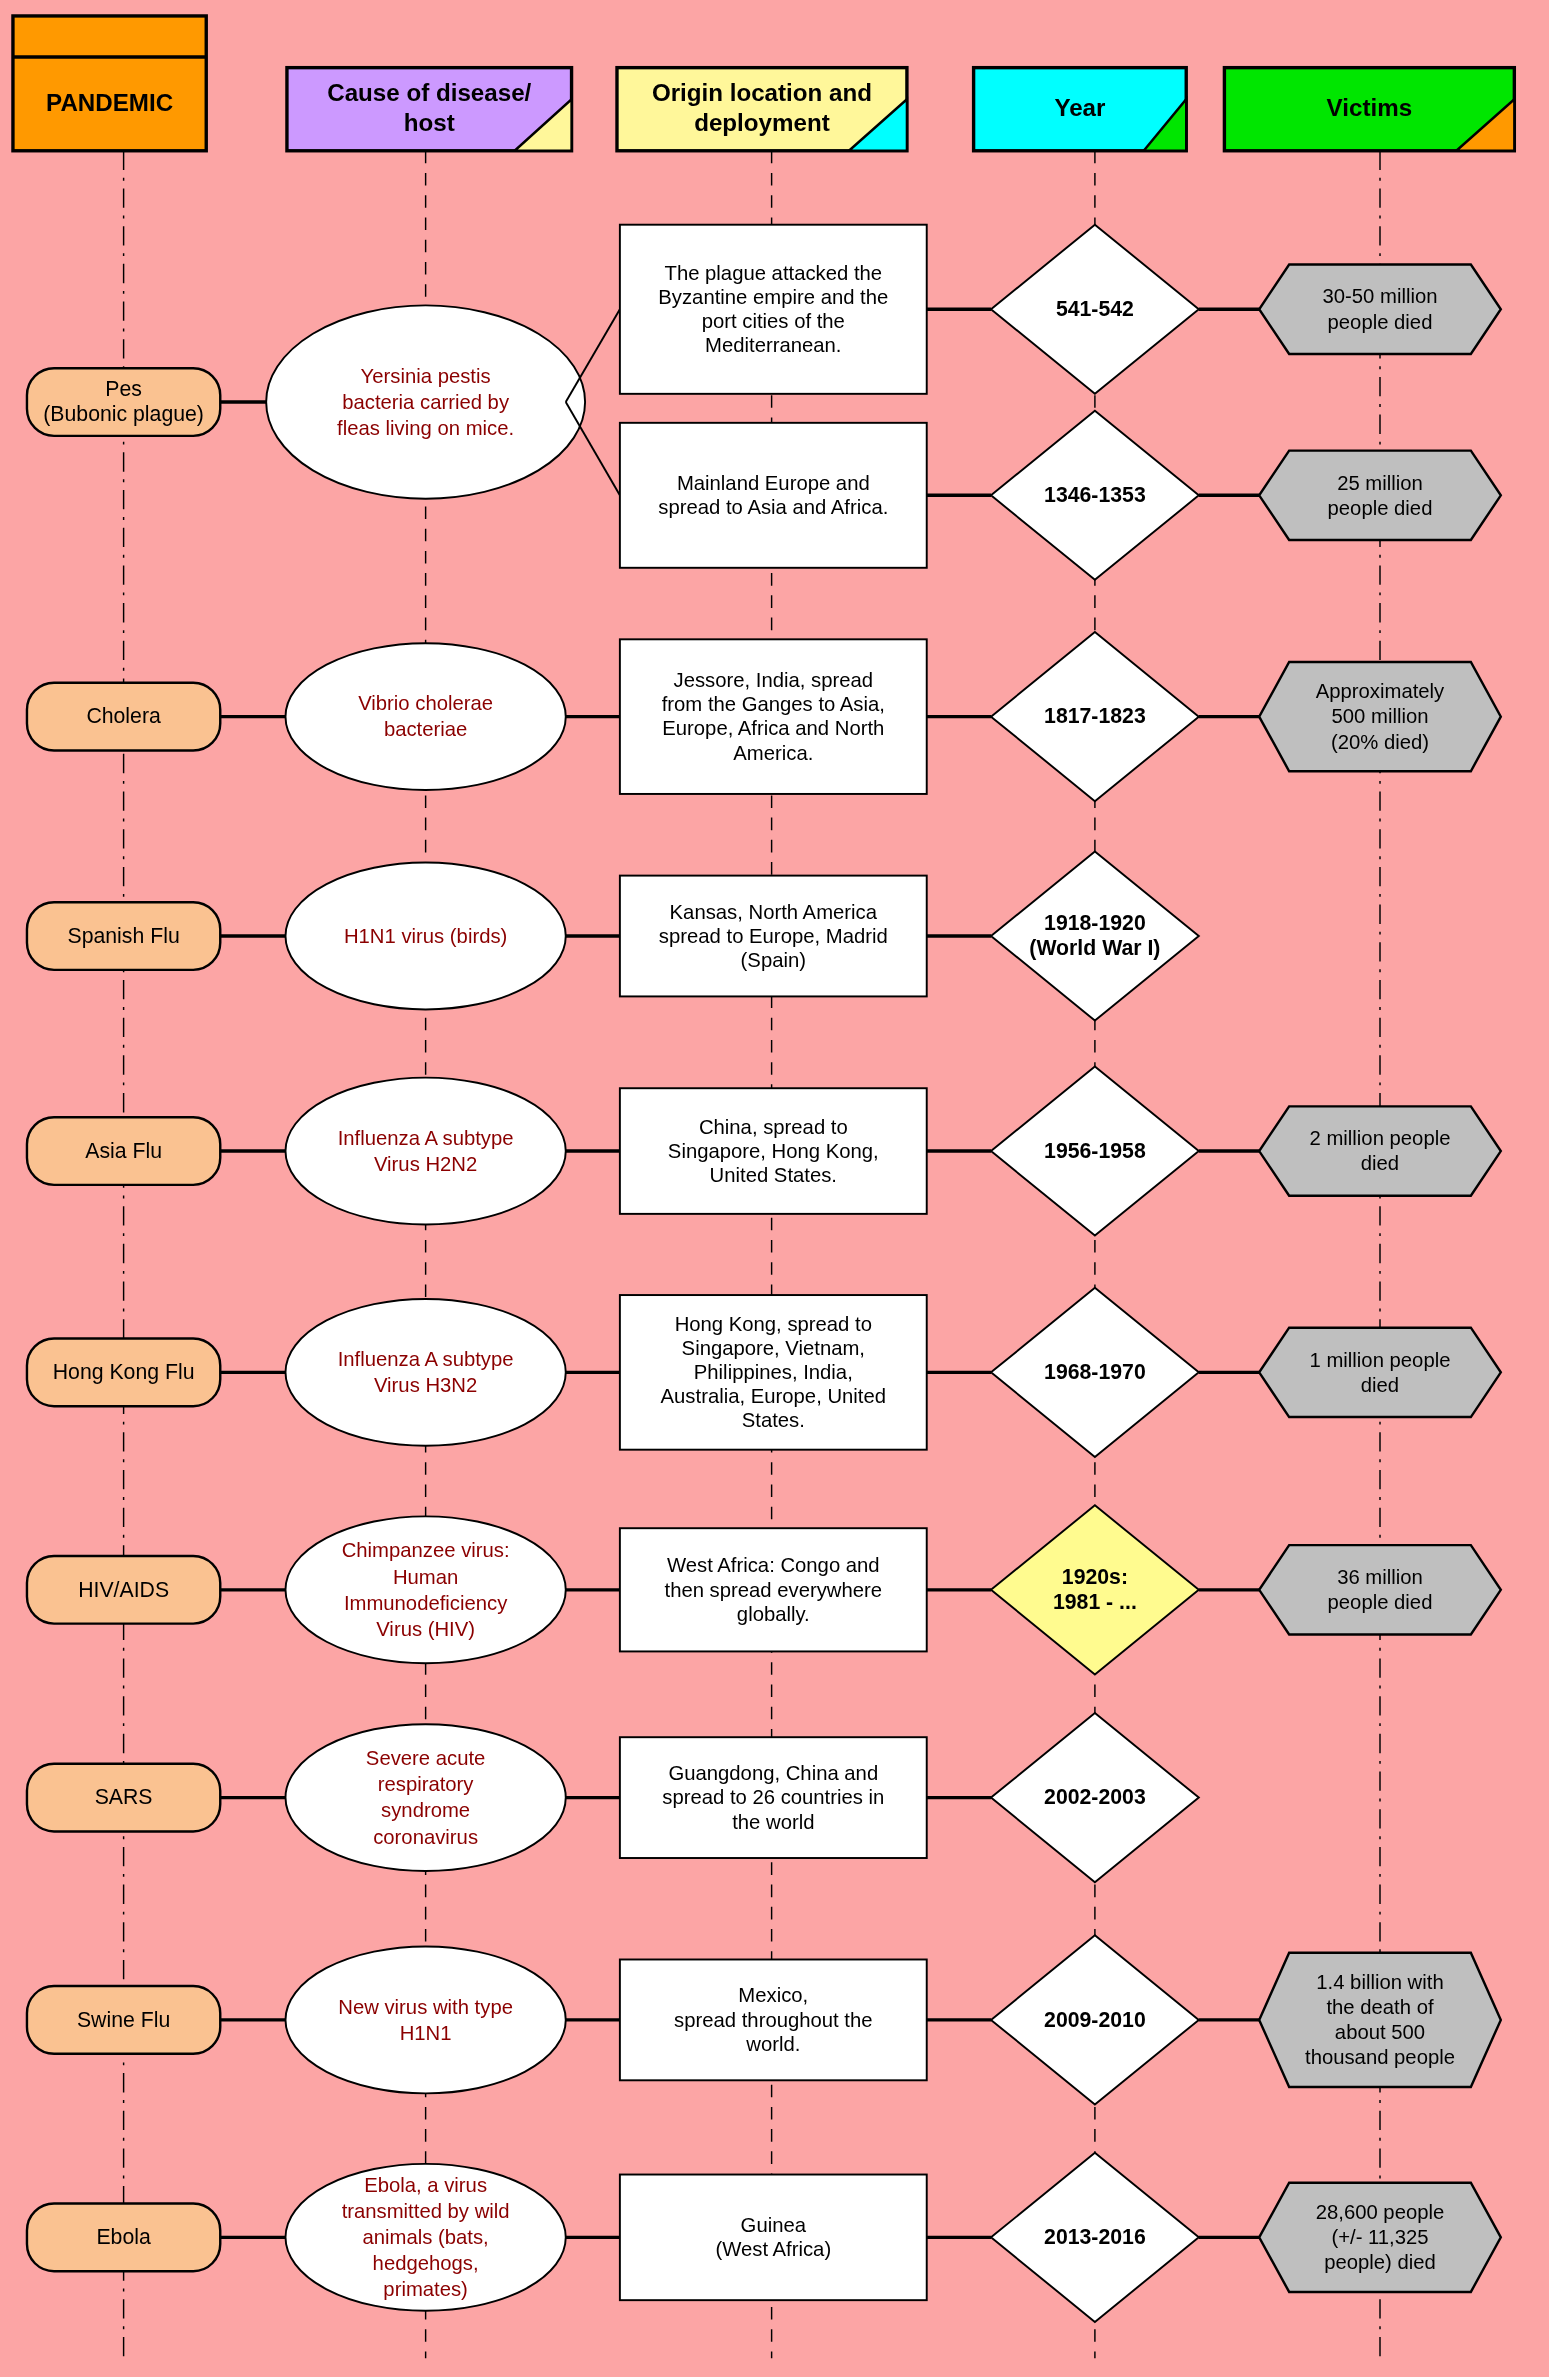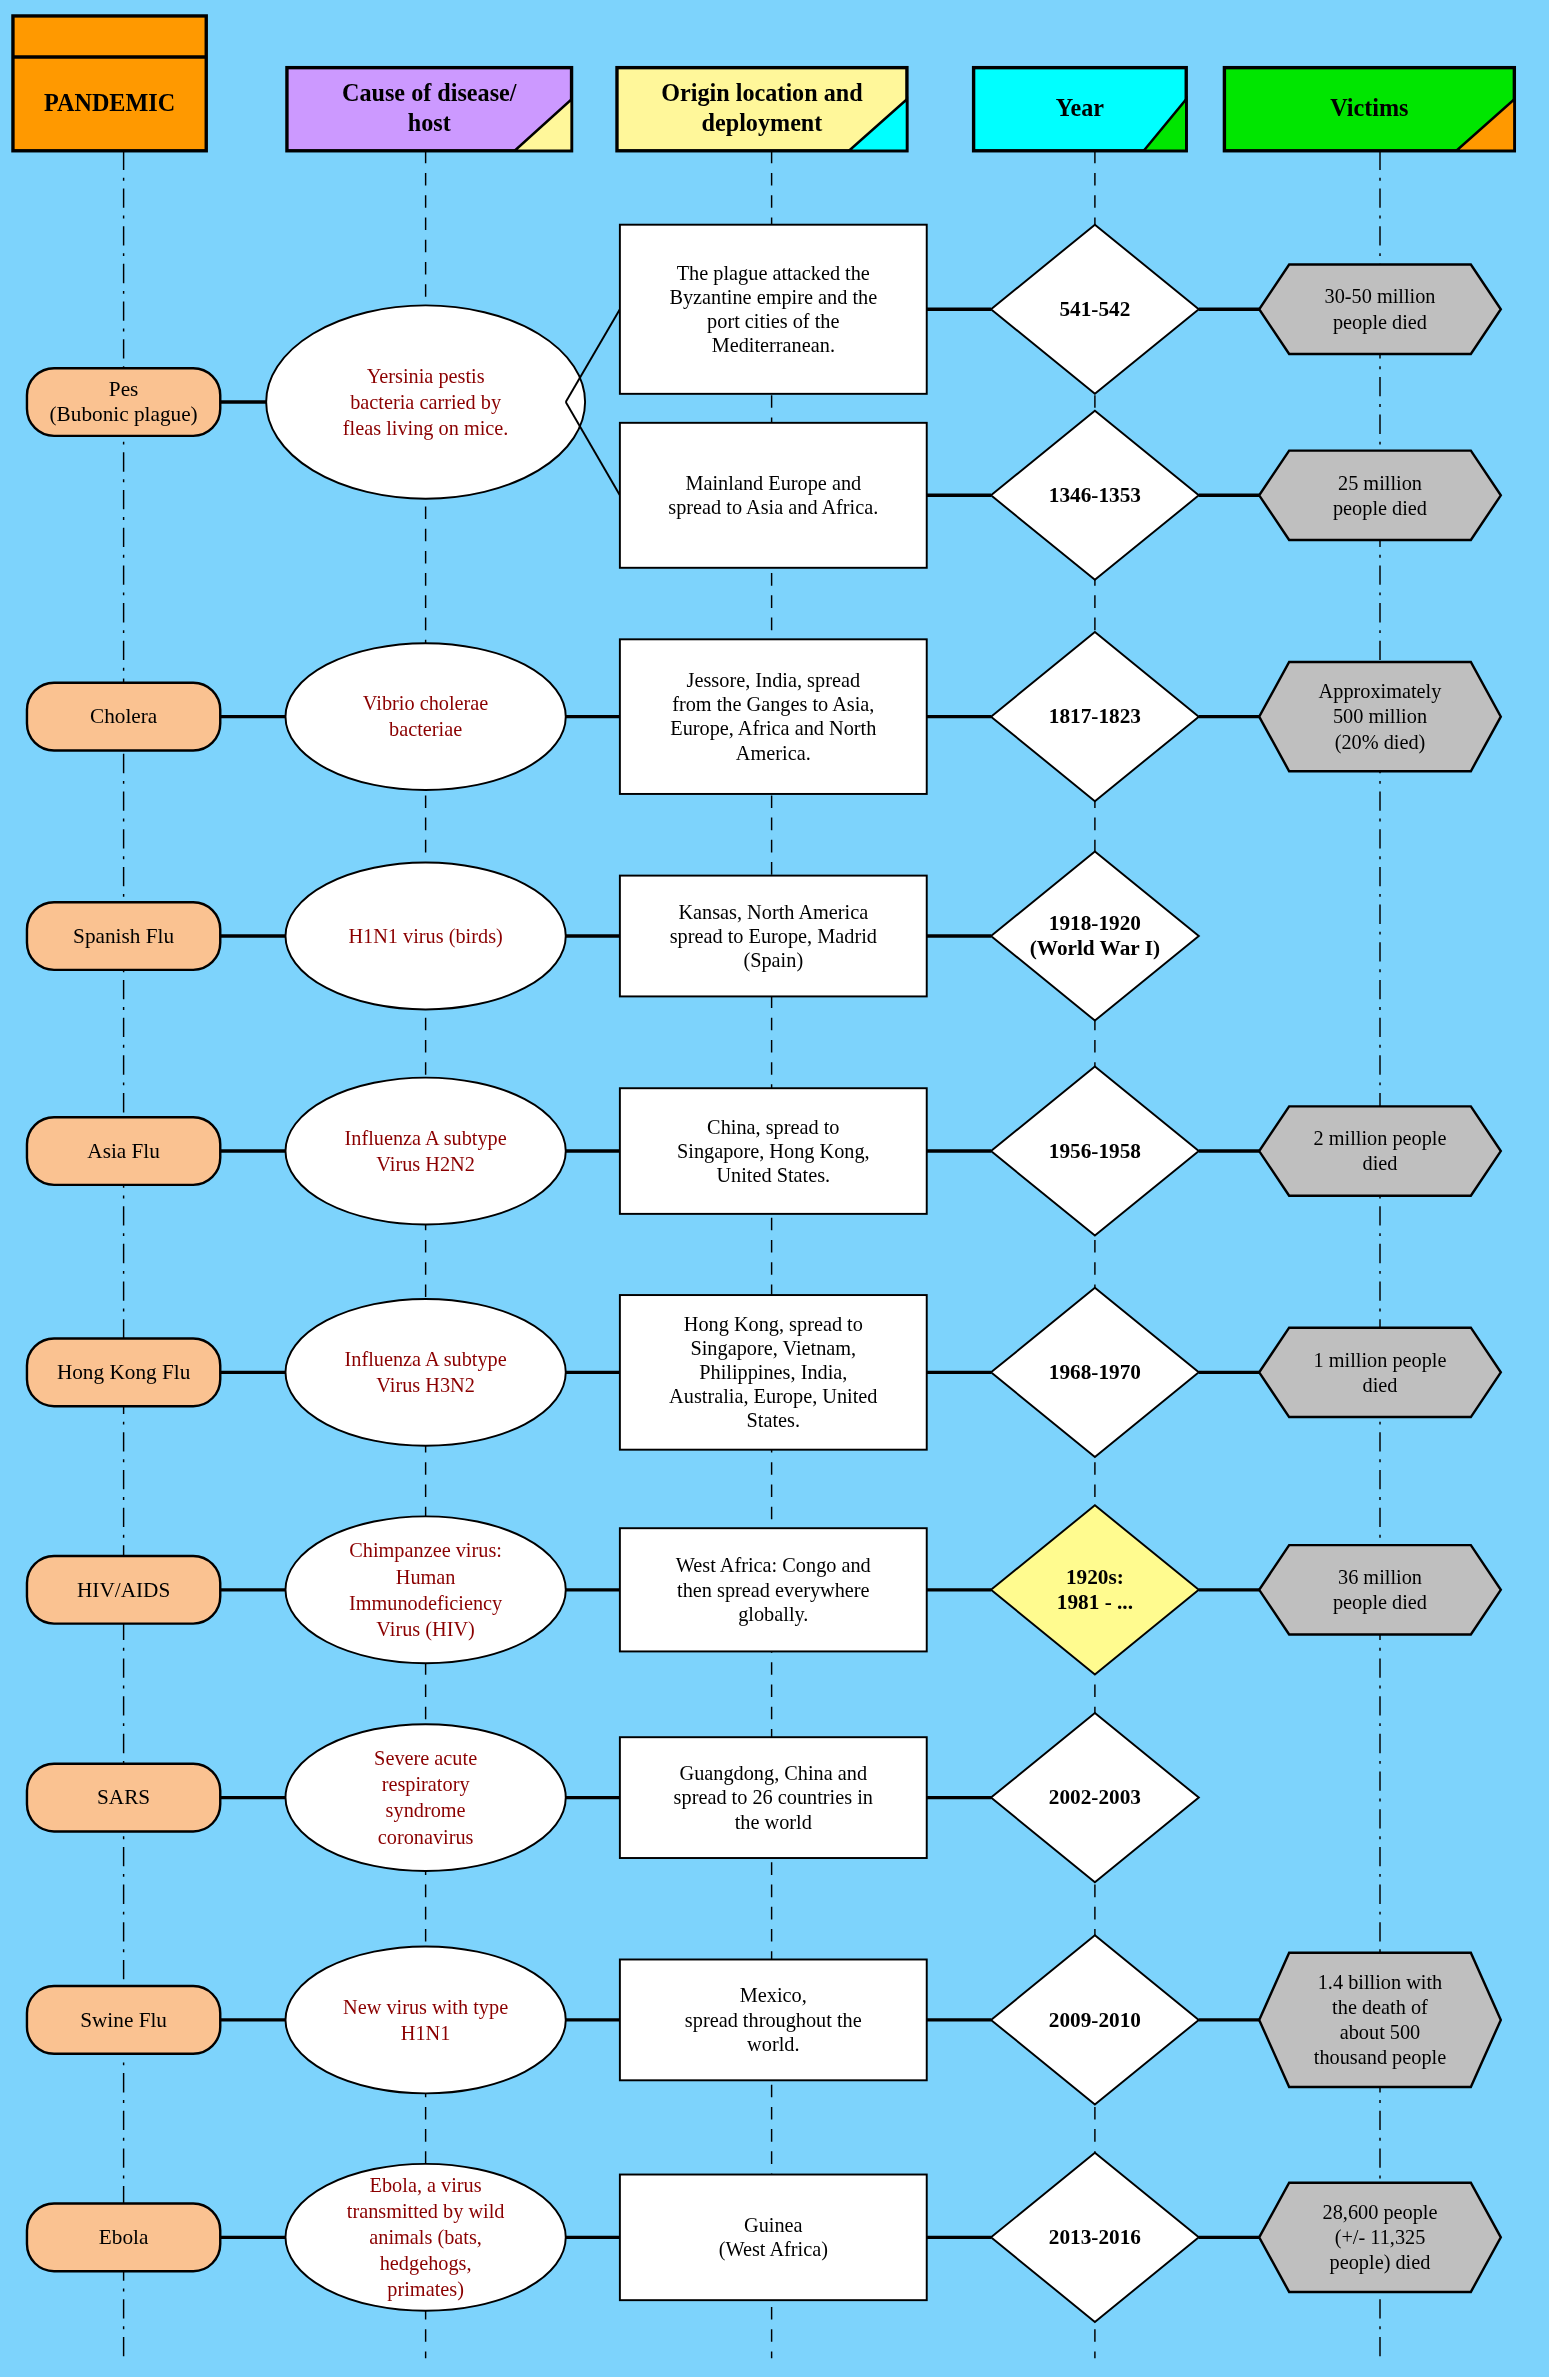--- a/index.html
+++ b/index.html
@@ -1,17 +1,17 @@
 <!DOCTYPE html>
 <html style="font-size:7.7px"><head>
 <meta charset="utf-8">
 <style>
   html,body{margin:0;padding:0;background:#ffffff;}
   body{font-family:"Liberation Sans", sans-serif;}
-  #page{position:relative;width:1550px;height:2377px;background:#7dd3fc;overflow:hidden;font-family:Liberation Serif, serif;}
+  #page{position:relative;width:1550px;height:2377px;background:#fca5a5;overflow:hidden;}
   svg{position:absolute;left:0;top:0;width:1550px;height:2377px;}
   .hdr-txt{font-weight:bold;font-size:50px;fill:#000;text-anchor:middle;}
   .pan-txt{font-size:44px;fill:#000;text-anchor:middle;}
   .cause-txt{font-size:42px;fill:#8B0000;text-anchor:middle;}
   .origin-txt{font-size:42px;fill:#000;text-anchor:middle;}
   .year-txt{font-weight:bold;font-size:44px;fill:#000;text-anchor:middle;}
   .vic-txt{font-size:42px;fill:#000;text-anchor:middle;}
   .hdrbox{stroke:#000;stroke-width:7;}
   .peach{fill:#FAC291;stroke:#000;stroke-width:5;}
   .grayhex{fill:#BFBFBF;stroke:#000;stroke-width:5;}

